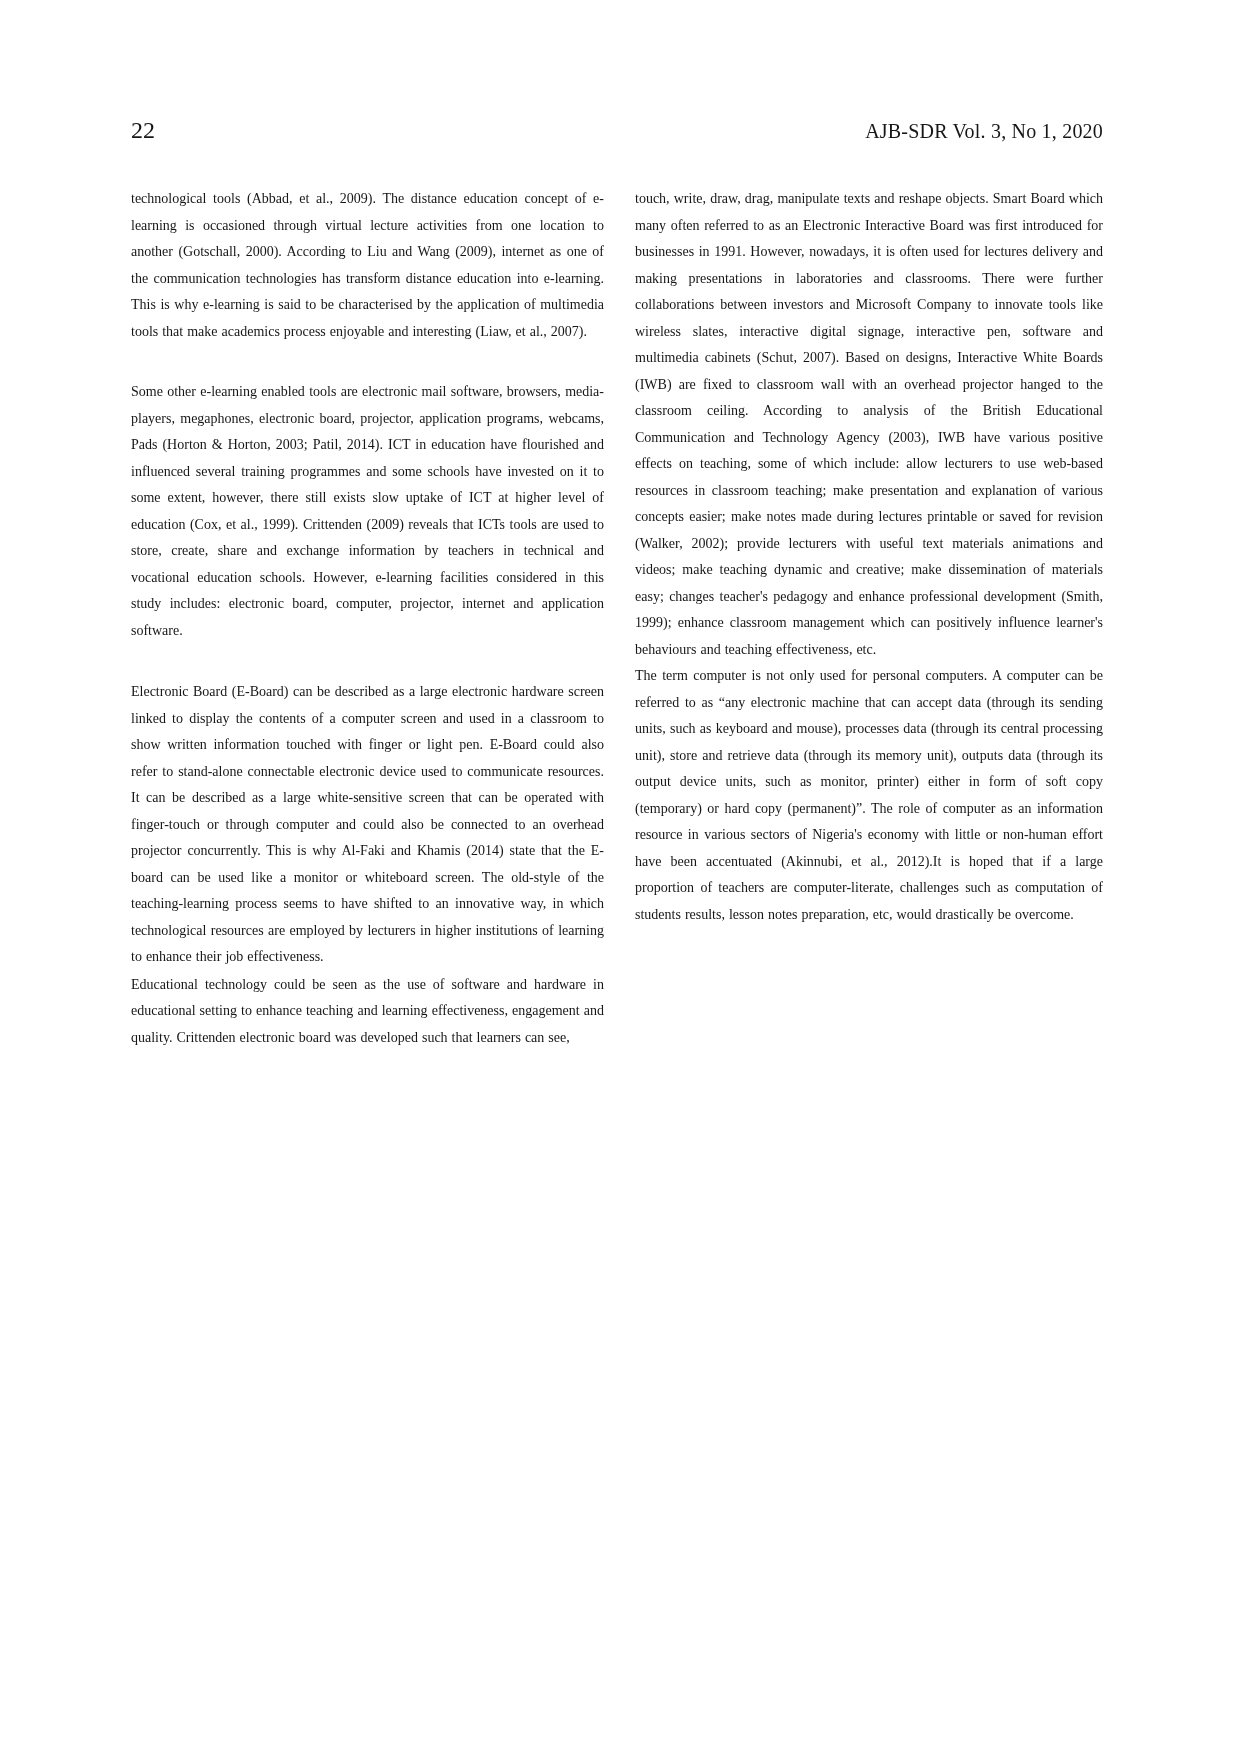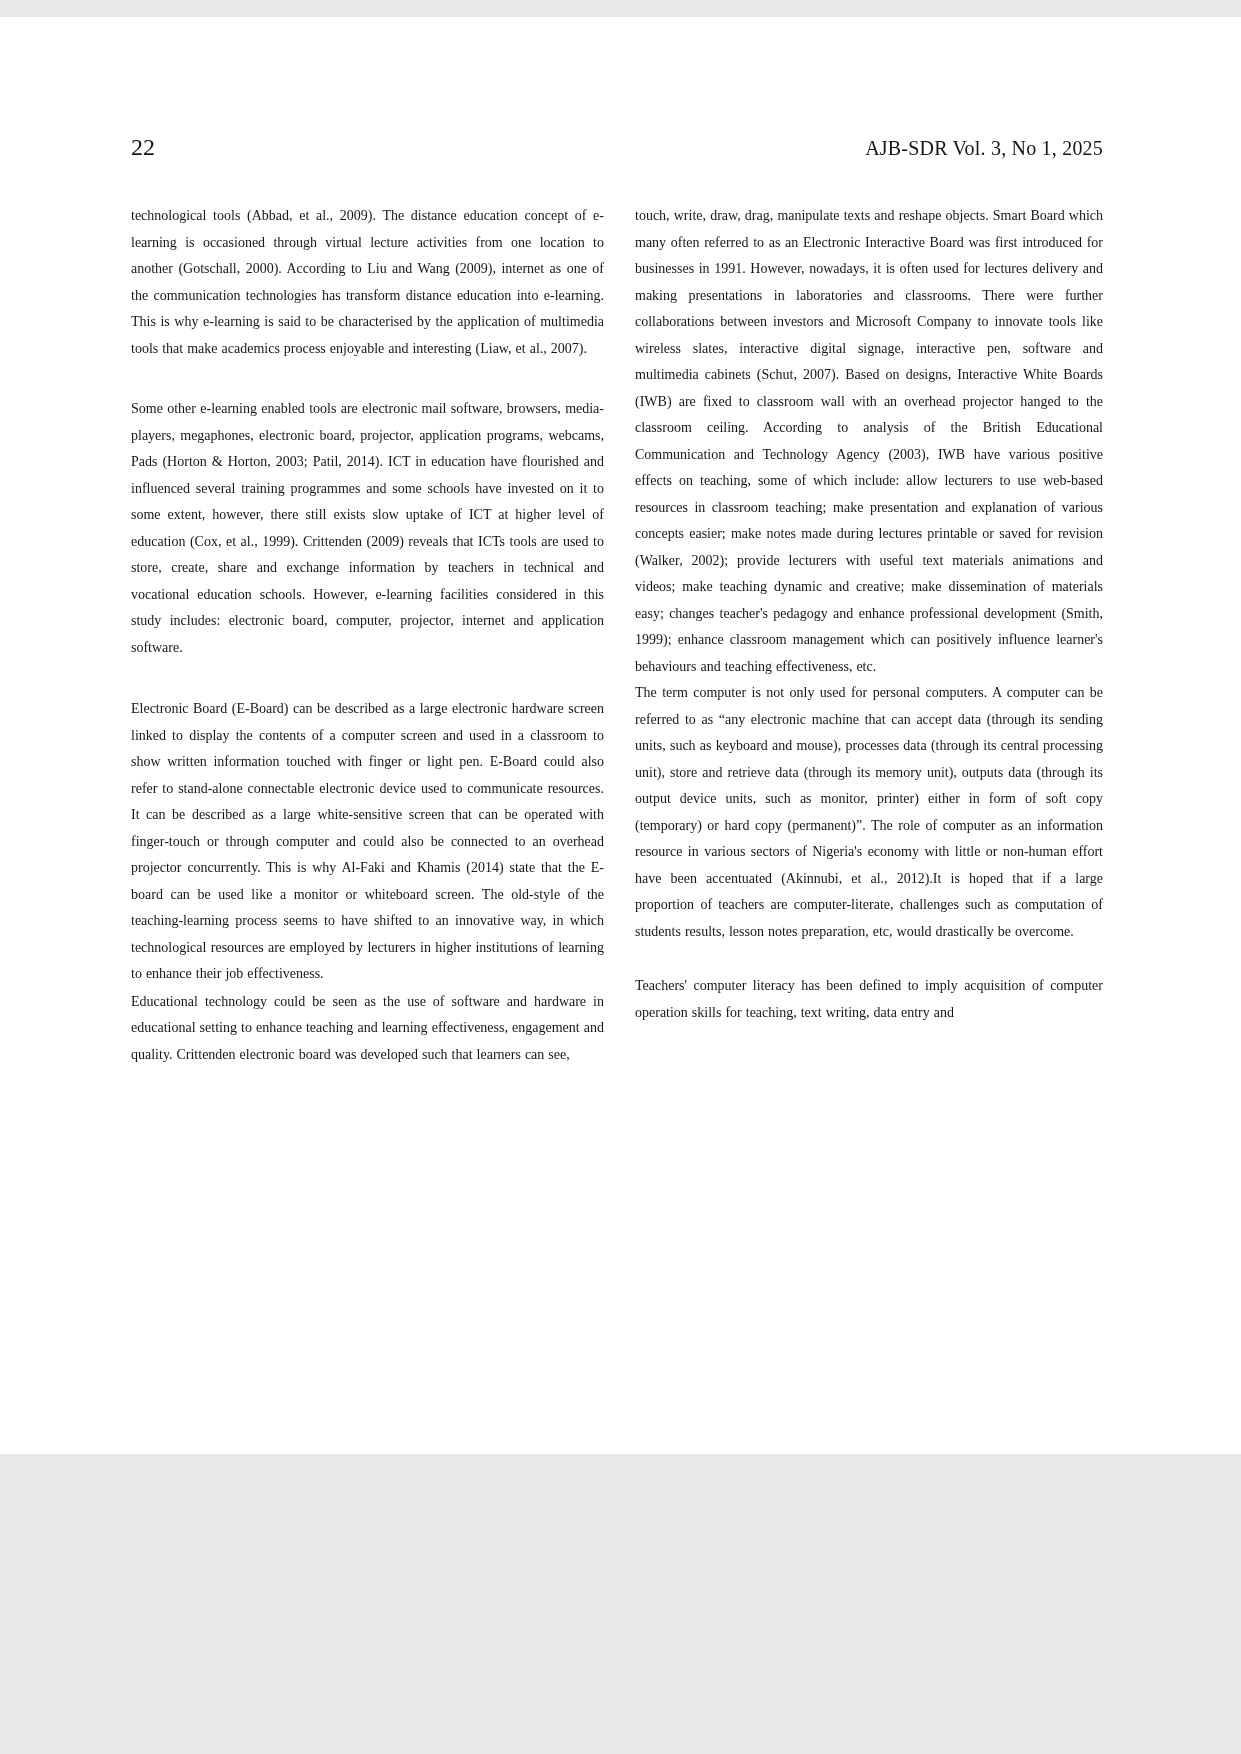--- a/index.html
+++ b/index.html
@@ -3,22 +3,22 @@
 <meta charset="utf-8">
 <style>
   html, body {
     margin: 0;
     padding: 0;
     background: #e8e8e8;
   }
   .page {
     position: relative;
     width: 1241px;
-    height: 1437px;
-    margin: 17px auto;
+    height: 1754px;
+    margin: 0 auto;
     background: #ffffff;
     color: #161616;
     font-family: "Liberation Serif", "DejaVu Serif", serif;
     box-sizing: border-box;
     overflow: hidden;
   }
   .running-header {
     position: absolute;
     top: 118px;
     left: 131px;
@@ -63,33 +63,32 @@
   .col-right p.para:nth-child(2) { margin-top: 0px; }
   .col-right p.para:nth-child(3) { margin-top: 28px; }
 </style>
 </head>
 <body>
 
 <div class="page">
 
   <div class="running-header">
     <span class="page-number">22</span>
-    <span class="journal-ref">AJB-SDR Vol. 3, No 1, 2025</span>
+    <span class="journal-ref">AJB-SDR Vol. 3, No 1, 2020</span>
   </div>
 
   <div class="content">
 
     <div class="col col-left">
       <p class="para">technological tools (Abbad, et al., 2009). The distance education concept of e-learning is occasioned through virtual lecture activities from one location to another (Gotschall, 2000). According to Liu and Wang (2009), internet as one of the communication technologies has transform distance education into e-learning. This is why e-learning is said to be characterised by the application of multimedia tools that make academics process enjoyable and interesting (Liaw, et al., 2007).</p>
       <p class="para">Some other e-learning enabled tools are electronic mail software, browsers, media-players, megaphones, electronic board, projector, application programs, webcams, Pads (Horton &amp; Horton, 2003; Patil, 2014). ICT in education have flourished and influenced several training programmes and some schools have invested on it to some extent, however, there still exists slow uptake of ICT at higher level of education (Cox, et al., 1999). Crittenden (2009) reveals that ICTs tools are used to store, create, share and exchange information by teachers in technical and vocational education schools. However, e-learning facilities considered in this study includes: electronic board, computer, projector, internet and application software.</p>
       <p class="para">Electronic Board (E-Board) can be described as a large electronic hardware screen linked to display the contents of a computer screen and used in a classroom to show written information touched with finger or light pen. E-Board could also refer to stand-alone connectable electronic device used to communicate resources. It can be described as a large white-sensitive screen that can be operated with finger-touch or through computer and could also be connected to an overhead projector concurrently. This is why Al-Faki and Khamis (2014) state that the E-board can be used like a monitor or whiteboard screen. The old-style of the teaching-learning process seems to have shifted to an innovative way, in which technological resources are employed by lecturers in higher institutions of learning to enhance their job effectiveness.</p>
       <p class="para">Educational technology could be seen as the use of software and hardware in educational setting to enhance teaching and learning effectiveness, engagement and quality. Crittenden electronic board was developed such that learners can see,</p>
     </div>
 
     <div class="col col-right">
       <p class="para">touch, write, draw, drag, manipulate texts and reshape objects. Smart Board which many often referred to as an Electronic Interactive Board was first introduced for businesses in 1991. However, nowadays, it is often used for lectures delivery and making presentations in laboratories and classrooms. There were further collaborations between investors and Microsoft Company to innovate tools like wireless slates, interactive digital signage, interactive pen, software and multimedia cabinets (Schut, 2007). Based on designs, Interactive White Boards (IWB) are fixed to classroom wall with an overhead projector hanged to the classroom ceiling. According to analysis of the British Educational Communication and Technology Agency (2003), IWB have various positive effects on teaching, some of which include: allow lecturers to use web-based resources in classroom teaching; make presentation and explanation of various concepts easier; make notes made during lectures printable or saved for revision (Walker, 2002); provide lecturers with useful text materials animations and videos; make teaching dynamic and creative; make dissemination of materials easy; changes teacher's pedagogy and enhance professional development (Smith, 1999); enhance classroom management which can positively influence learner's behaviours and teaching effectiveness, etc.</p>
       <p class="para">The term computer is not only used for personal computers. A computer can be referred to as “any electronic machine that can accept data (through its sending units, such as keyboard and mouse), processes data (through its central processing unit), store and retrieve data (through its memory unit), outputs data (through its output device units, such as monitor, printer) either in form of soft copy (temporary) or hard copy (permanent)”. The role of computer as an information resource in various sectors of Nigeria's economy with little or non-human effort have been accentuated (Akinnubi, et al., 2012).It is hoped that if a large proportion of teachers are computer-literate, challenges such as computation of students results, lesson notes preparation, etc, would drastically be overcome.</p>
-      <p class="para">Teachers' computer literacy has been defined to imply acquisition of computer operation skills for teaching, text writing, data entry and</p>
     </div>
 
   </div>
 
 </div>
 
 </body></html>

